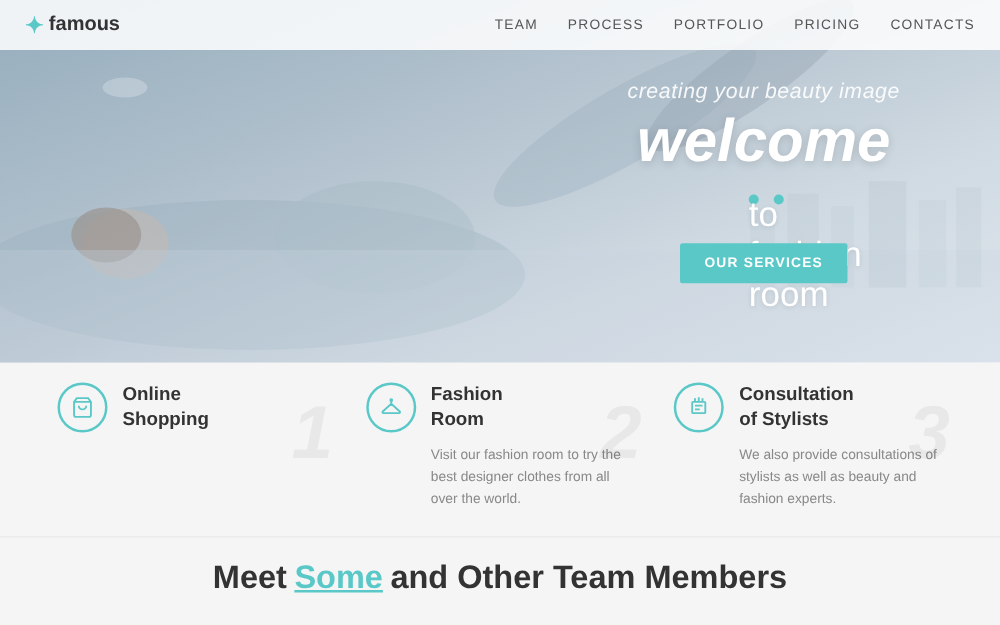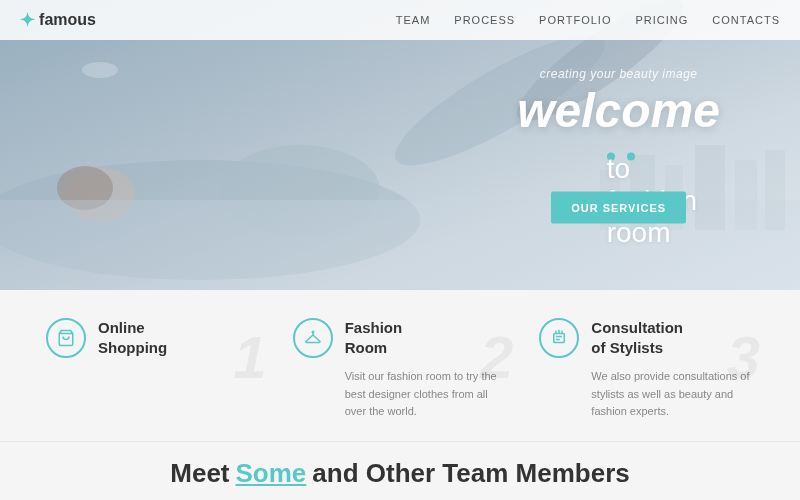--- a/index.html
+++ b/index.html
@@ -60,21 +60,21 @@
     .hero-content {
       position: absolute;
       right: 80px;
       top: 50%;
       transform: translateY(-50%);
       text-align: center;
       color: white;
     }
     .hero-tagline {
       font-style: italic;
-      font-size: 12px;
+      font-size: 17px;
       color: rgba(255,255,255,0.9);
       margin-bottom: 4px;
       letter-spacing: 0.5px;
     }
     .hero-title {
       font-size: 48px;
       font-weight: 900;
       color: white;
       line-height: 1.1;
       text-shadow: 0 2px 8px rgba(0,0,0,0.15);
@@ -133,21 +133,21 @@
       width: 0;
       height: 0;
       border-top: 5px solid transparent;
       border-bottom: 5px solid transparent;
       border-left: 8px solid white;
     }
 
     
     .features {
       background: #f5f5f5;
-      padding: 28px 30px 20px;
+      padding: 16px 30px 20px;
       display: flex;
       gap: 0;
     }
     .feature-item {
       flex: 1;
       display: flex;
       flex-direction: column;
       padding: 0 16px;
       position: relative;
     }

